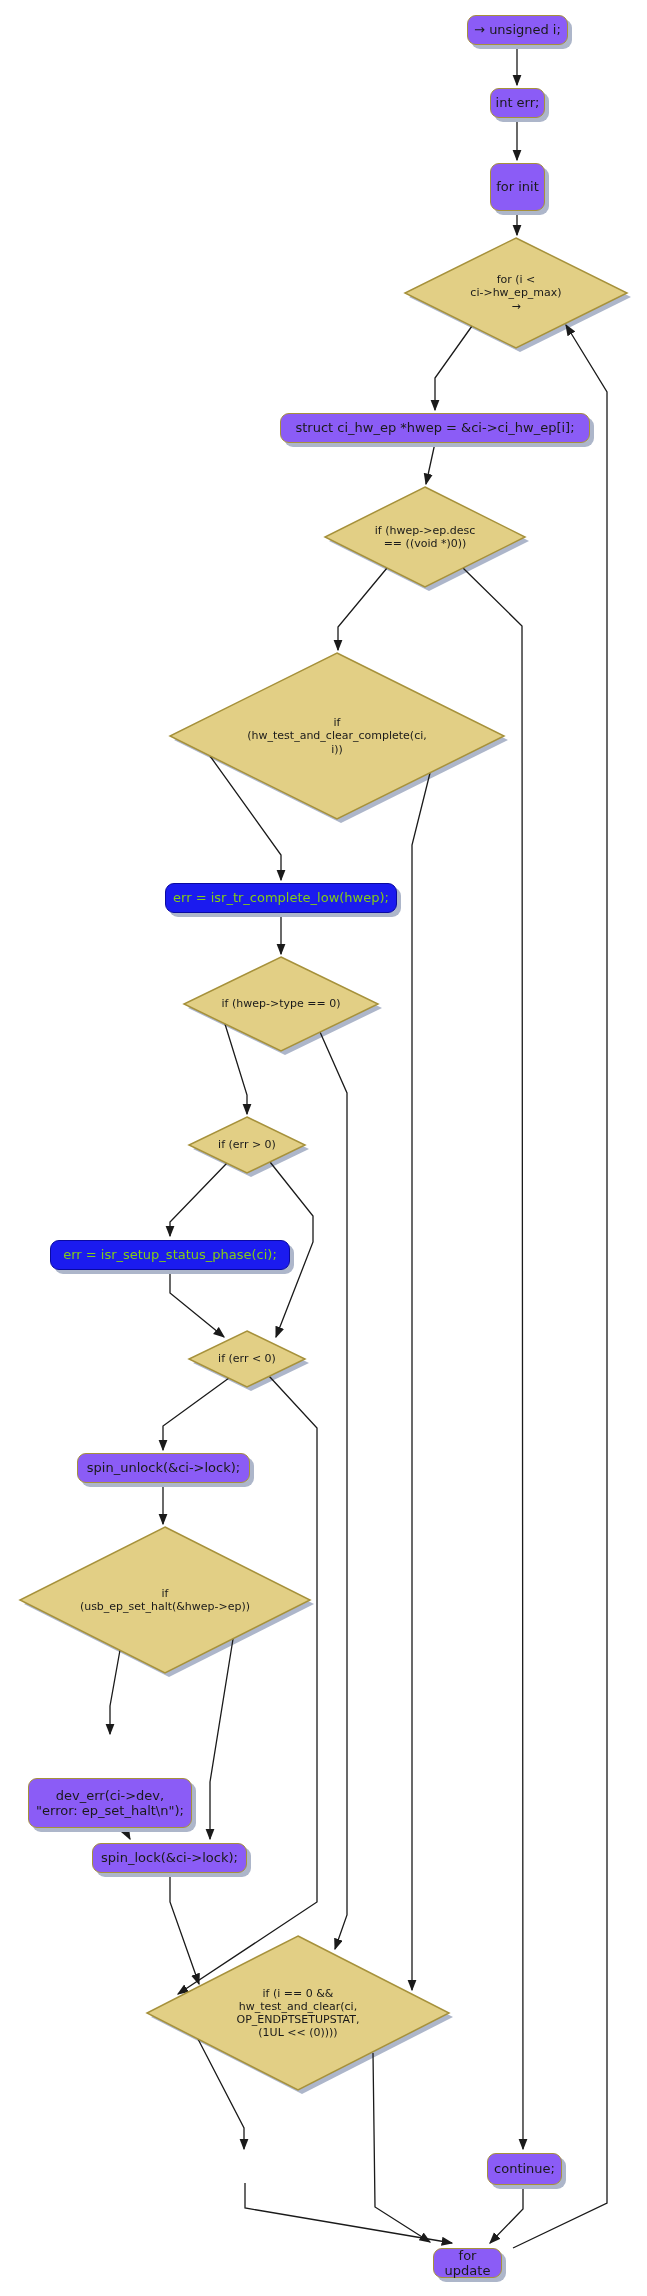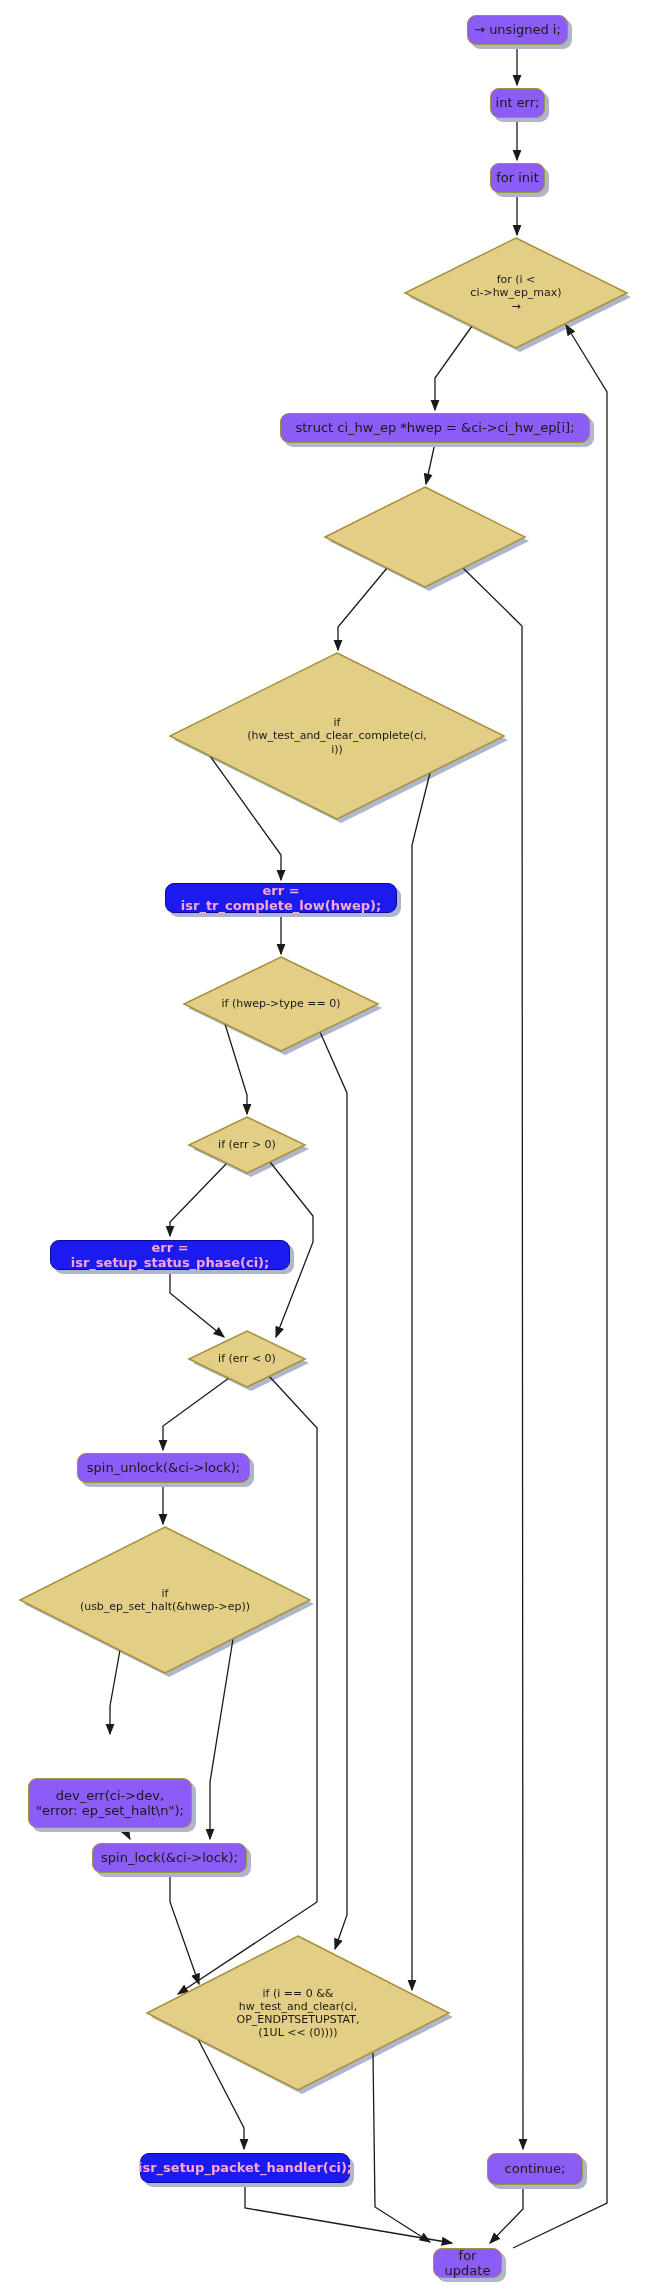--- a/index.html
+++ b/index.html
@@ -9,21 +9,21 @@
     color:#1a1a1a;overflow:hidden;background:#ffffff;
   }
   #wires{position:absolute;left:0;top:0;z-index:1;}
   .node{
     position:absolute;z-index:3;box-sizing:border-box;
     background:#8b5cf6;border:1.5px solid #a6913b;border-radius:9px;
     box-shadow:4px 4px 0 #adb6ca;
     display:flex;align-items:center;justify-content:center;text-align:center;
     font-size:13px;line-height:1.18;white-space:pre-line;padding:1px 4px;
   }
-  .node.blue{background:#1b1bef;border-color:#0a0aa0;color:#f9a8d4;font-weight:bold;}
+  .node.blue{background:#1b1bef;border-color:#0a0aa0;color:#84cc16;}
   .dlabel{
     position:absolute;z-index:3;display:flex;align-items:center;justify-content:center;
     text-align:center;font-size:11px;line-height:1.2;white-space:pre-line;pointer-events:none;
   }
   .diamond{fill:#e2cf85;stroke:#a6913b;stroke-width:1.5;}
   .dshadow{fill:#adb6ca;stroke:none;}
   .edge{fill:none;stroke:#1a1a1a;stroke-width:1.3;}
 </style>
 </head>
 <body>
@@ -87,45 +87,46 @@
       <polygon class="diamond" points="247,1331 305,1359 247,1387 189,1359"></polygon>
       <polygon class="diamond" points="165,1527 310,1600 165,1673 20,1600"></polygon>
       <polygon class="diamond" points="298,1936 449,2013 298,2090 147,2013"></polygon>
     </g>
   </svg>
 
   <div class="node" style="left:467px;top:15px;width:101px;height:30px;">→ unsigned i;</div>
 
   <div class="node" style="left:490px;top:88px;width:55px;height:30px;">int err;</div>
 
-  <div class="node" style="left:490px;top:163px;width:55px;height:30px;">for init</div>
+  <div class="node" style="left:490px;top:163px;width:55px;height:48px;">for init</div>
 
   <div class="node" style="left:280px;top:413px;width:310px;height:30px;">struct ci_hw_ep *hwep  = &amp;ci-&gt;ci_hw_ep[i];</div>
 
   <div class="node blue" style="left:165px;top:883px;width:232px;height:30px;">err = isr_tr_complete_low(hwep);</div>
 
   <div class="node blue" style="left:50px;top:1240px;width:240px;height:30px;">err = isr_setup_status_phase(ci);</div>
 
   <div class="node" style="left:77px;top:1453px;width:173px;height:30px;">spin_unlock(&amp;ci-&gt;lock);</div>
 
   <div class="node" style="left:28px;top:1738px;width:164px;height:50px;margin-top:40px;">dev_err(ci-&gt;dev,
 "error: ep_set_halt\n");</div>
 
   <div class="node" style="left:92px;top:1843px;width:155px;height:30px;">spin_lock(&amp;ci-&gt;lock);</div>
 
-  <div class="node blue" style="left:140px;top:2153px;width:210px;height:30px;">isr_setup_packet_handler(ci);</div>
 
-  <div class="node" style="left:487px;top:2153px;width:96px;height:32px;">continue;</div>
+  <div class="node" style="left:487px;top:2153px;width:75px;height:32px;">continue;</div>
 
   <div class="node" style="left:433px;top:2248px;width:69px;height:30px;">for update</div>
 
   <div class="dlabel" style="left:405px;top:238px;width:222px;height:110px;">for (i &lt;
 ci-&gt;hw_ep_max)
 →</div>
 
+  <div class="dlabel" style="left:325px;top:487px;width:200px;height:100px;">if (hwep-&gt;ep.desc
+== ((void *)0))</div>
 
   <div class="dlabel" style="left:170px;top:653px;width:334px;height:166px;">if
 (hw_test_and_clear_complete(ci,
 i))</div>
 
   <div class="dlabel" style="left:184px;top:957px;width:194px;height:94px;">if (hwep-&gt;type == 0)</div>
 
   <div class="dlabel" style="left:180px;top:1117px;width:134px;height:56px;">if (err &gt; 0)</div>
 
   <div class="dlabel" style="left:180px;top:1331px;width:134px;height:56px;">if (err &lt; 0)</div>

